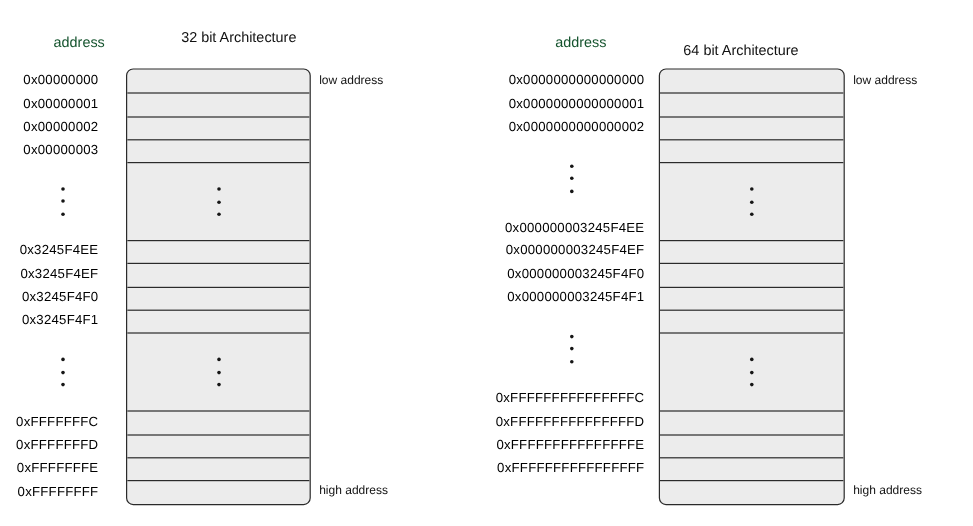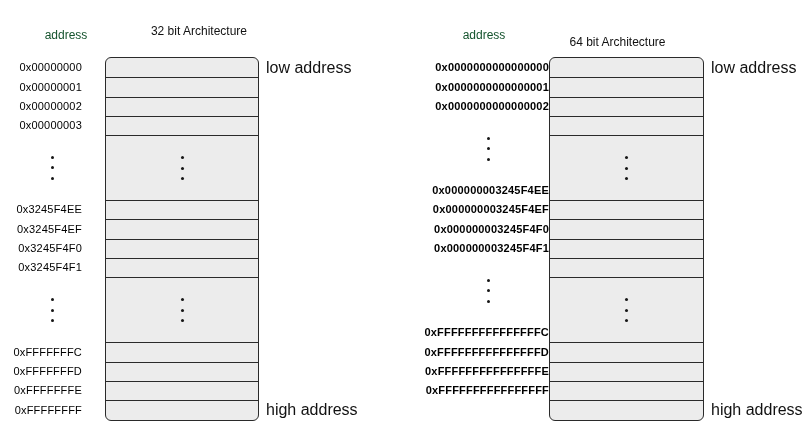--- a/index.html
+++ b/index.html
@@ -34,21 +34,21 @@
     text-align: center;
     color: #14532d;
   }
   #d32 .addr-header { left: 20px; width: 92px; }
   #d64 .addr-header { left: 18px; width: 122px; }
 
   .grid { position: absolute; top: 57px; left: 0; display: flex; align-items: flex-start; }
 
   .addr-col { padding-top: 1.3px; }
   #d32 .addr-col { width: 105px; padding-right: 23px; }
-  #d64 .addr-col { width: 144px; padding-right: 0; font-weight: bold; }
+  #d64 .addr-col { width: 144px; padding-right: 12px; }
 
   .arow {
     height: 19.3px;
     line-height: 19.3px;
     font-size: 11px;
     letter-spacing: 0.2px;
     text-align: right;
     white-space: nowrap;
   }
   .dotsrow {
@@ -84,21 +84,21 @@
   .vdots i {
     display: block;
     width: 3px;
     height: 3px;
     border-radius: 50%;
     background: #161616;
   }
 
   .side-label {
     position: absolute;
-    font-size: 16px;
+    font-size: 10px;
     height: 19.3px;
     line-height: 19.3px;
     white-space: nowrap;
     color: #111;
   }
   #d32 .side-label { left: 266px; }
   #d64 .side-label { left: 306px; }
   .side-low  { top: 58px; }
   .side-high { top: 400px; }
 </style>

